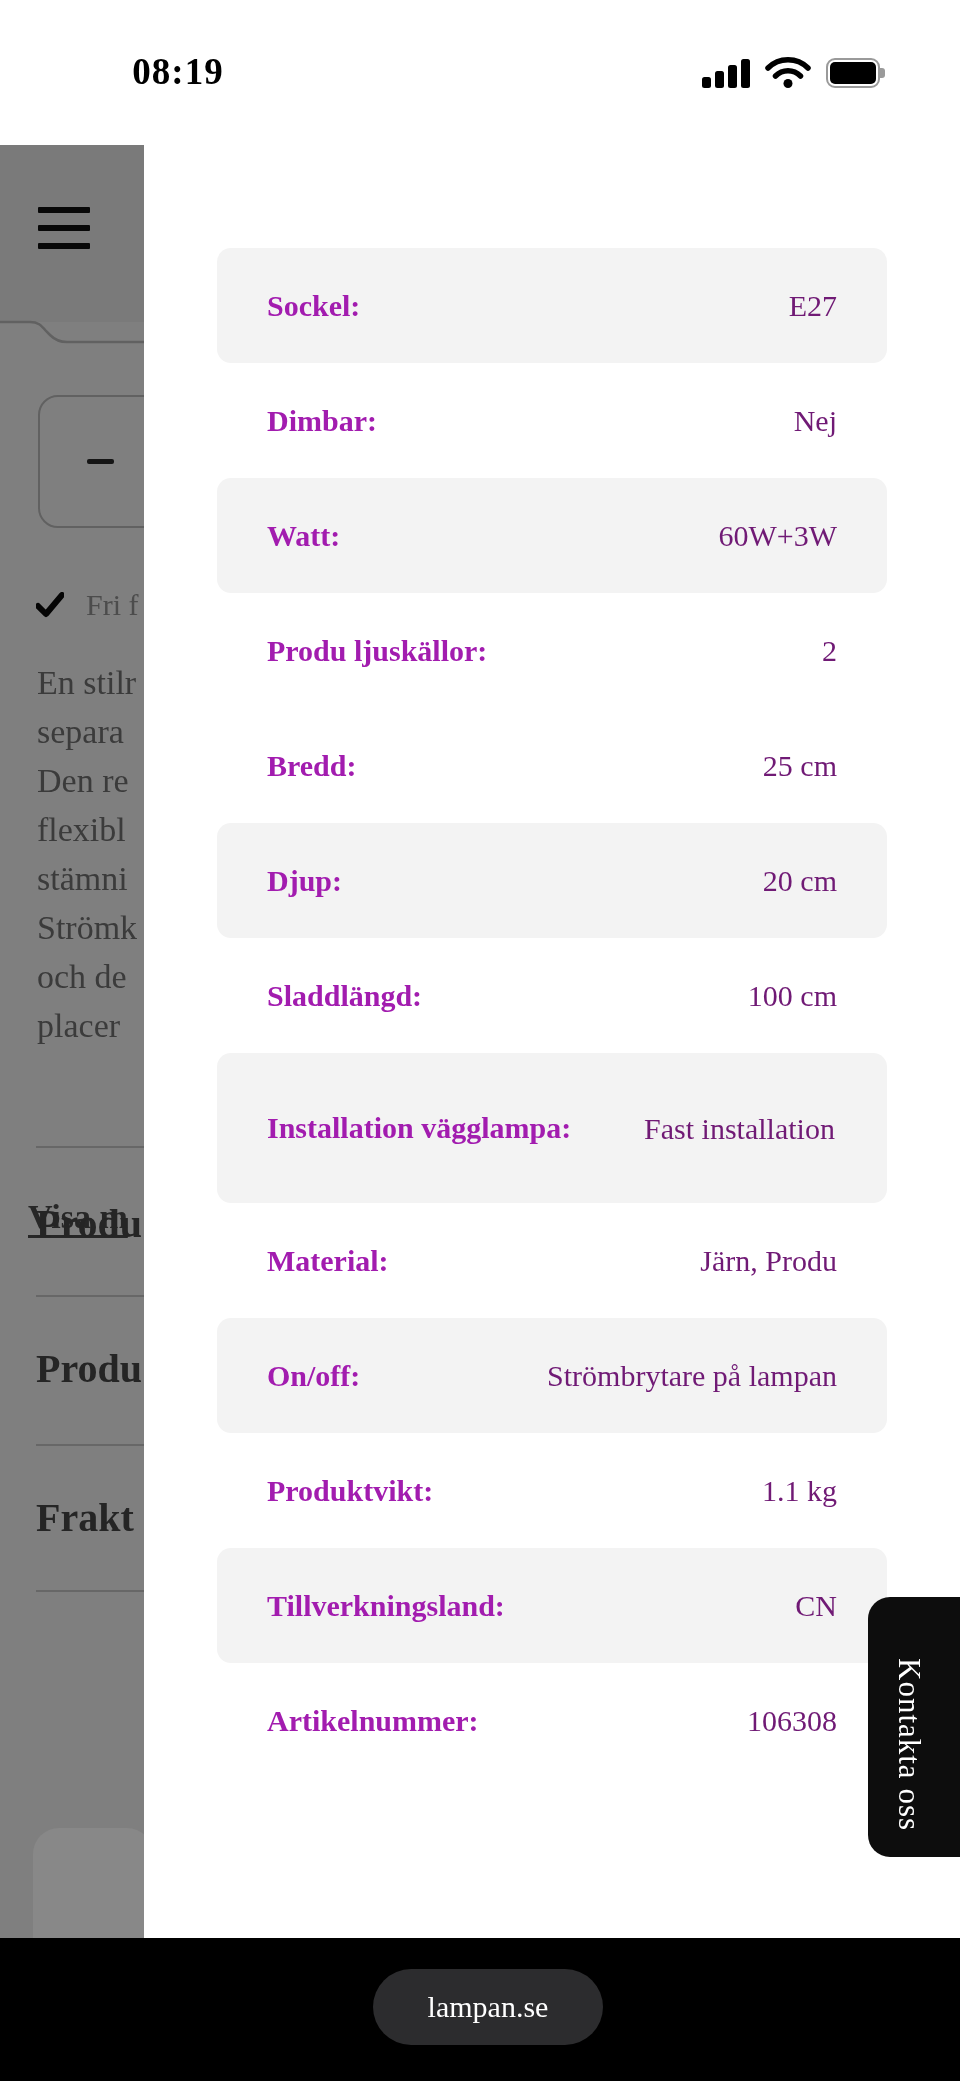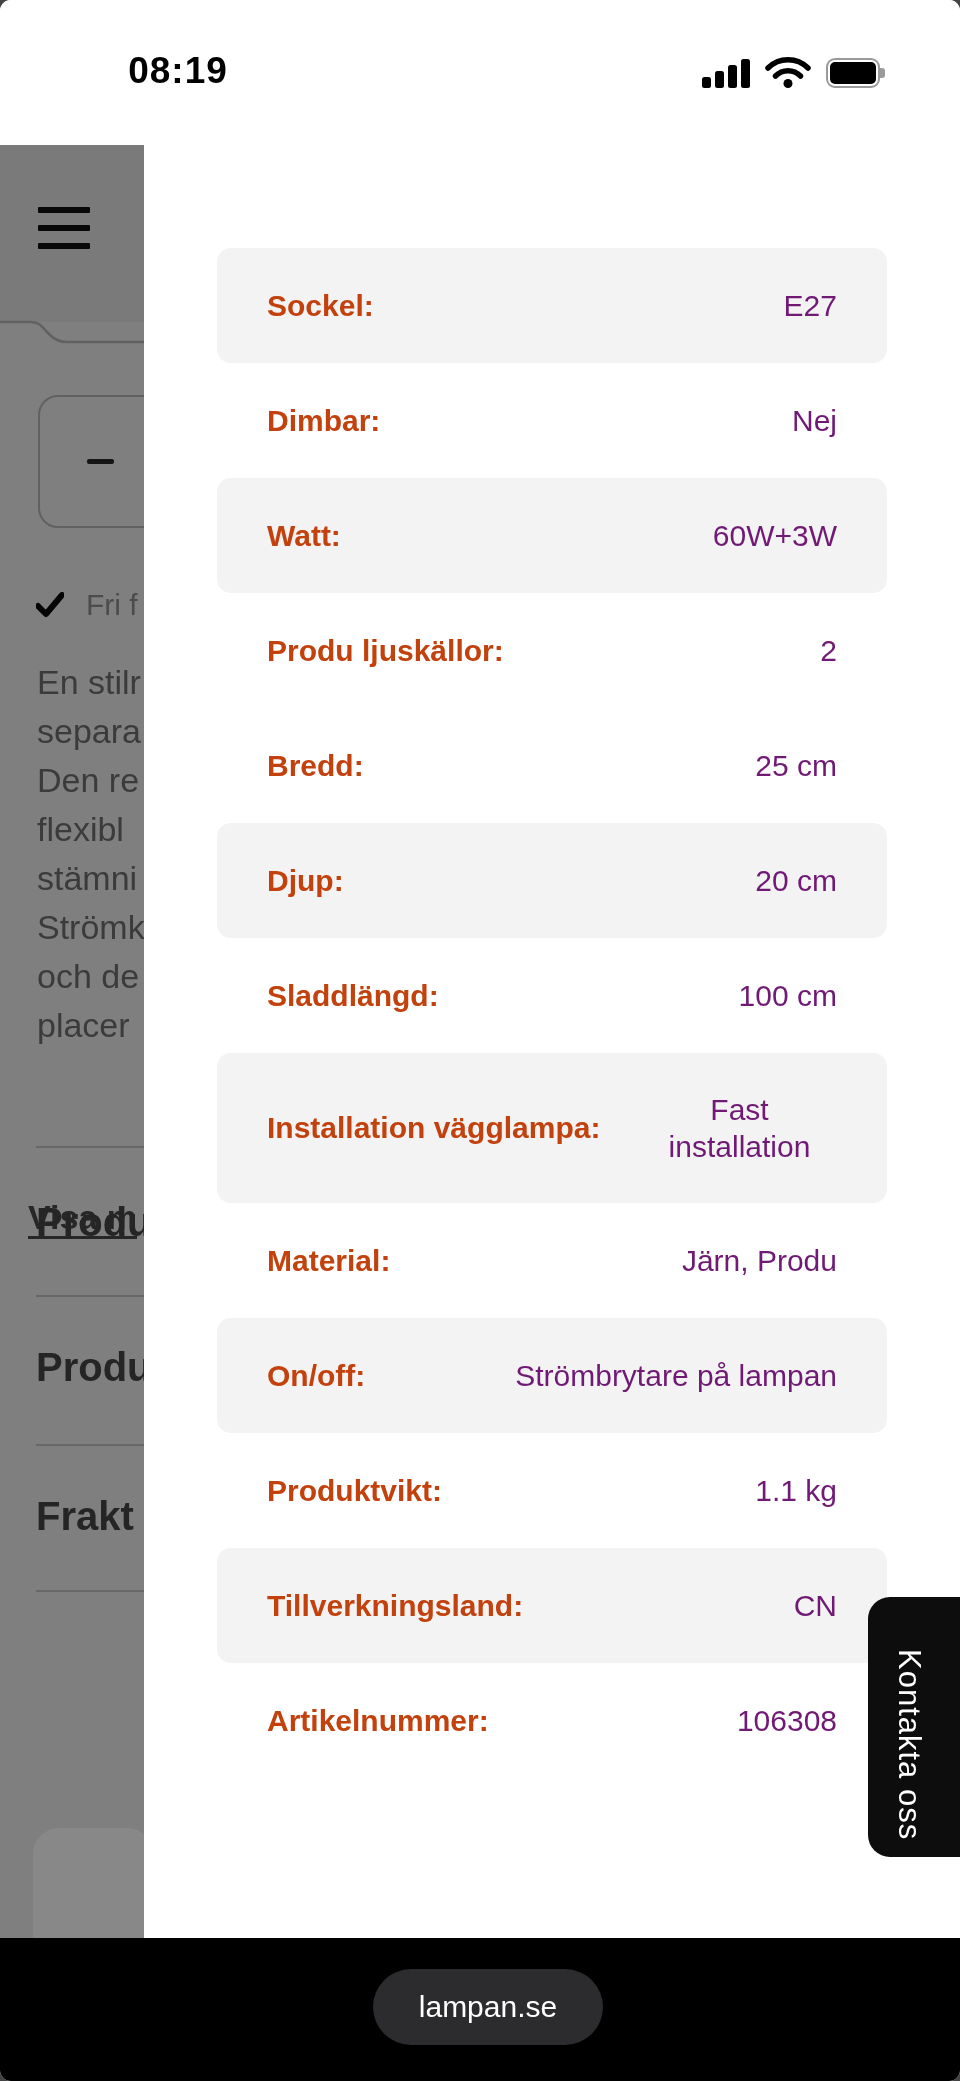--- a/index.html
+++ b/index.html
@@ -1,21 +1,20 @@
 <!DOCTYPE html>
 <html><head>
 <meta charset="utf-8">
 <style>
   html,body{margin:0;padding:0;background:#444;}
   *{box-sizing:border-box;}
   .screen{
     position:relative;width:960px;height:2081px;margin:0 auto;
     background:#fff;overflow:hidden;
-    font-family:Liberation Sans, sans-serif;
-    border-radius:11px;
+    font-family:Liberation Serif, serif;
   }
   
   .statusbar{position:absolute;top:0;left:0;width:960px;height:145px;background:#fff;z-index:40;}
   .sb-time{position:absolute;left:118px;top:50px;width:120px;text-align:center;
     font-size:37px;font-weight:700;color:#000;letter-spacing:1px;}
   .sb-icons{position:absolute;right:72px;top:56px;display:flex;align-items:flex-end;gap:15px;height:32px;}
   .sig{display:flex;align-items:flex-end;gap:4px;height:30px;}
   .sig i{display:block;width:9px;background:#000;border-radius:2.5px;}
   .sig i:nth-child(1){height:11px;}.sig i:nth-child(2){height:17px;}
   .sig i:nth-child(3){height:23px;}.sig i:nth-child(4){height:29px;}
@@ -43,21 +42,21 @@
   .pb-h{position:absolute;left:36px;font-size:40px;font-weight:700;color:#4a4a4a;white-space:nowrap;}
   .dim{position:absolute;inset:0;background:rgba(0,0,0,0.5);z-index:20;}
   .peek-card{position:absolute;left:33px;top:1683px;width:120px;height:110px;
     background:rgba(255,255,255,0.07);border-radius:26px 26px 0 0;z-index:21;}
   
   .sheet{position:absolute;left:144px;top:145px;width:816px;height:1793px;background:#fff;z-index:15;padding-top:103px;}
   .row{margin:0 73px;height:115px;display:flex;justify-content:space-between;align-items:center;
     padding:0 50px;border-radius:14px;background:#fff;}
   .row.alt{background:var(--row-bg,#f3f3f3);}
   .row.tall{height:150px;}
-  .row .lbl{font-size:30px;font-weight:700;color:#c2410c;white-space:nowrap;text-align:center;}
+  .row .lbl{font-size:30px;font-weight:700;color:#a21caf;white-space:nowrap;text-align:center;}
   .row .val{font-size:30px;color:#701a75;text-align:right;white-space:nowrap;}
   .row.wrapval .val{white-space:normal;text-align:center;width:195px;line-height:37px;}
   
   .contact{position:absolute;left:868px;top:1597px;width:112px;height:260px;
     background:var(--contact-bg,#0d0d0d);border-radius:22px;z-index:30;
     display:flex;align-items:center;justify-content:flex-start;cursor:pointer;}
   .contact span{writing-mode:vertical-rl;text-orientation:mixed;color:#fff;font-size:31px;
     font-weight:500;letter-spacing:1px;margin-left:23px;padding-top:36px;white-space:nowrap;}
   
   .bottombar{position:absolute;left:0;top:1938px;width:960px;height:143px;background:#000;z-index:35;}

